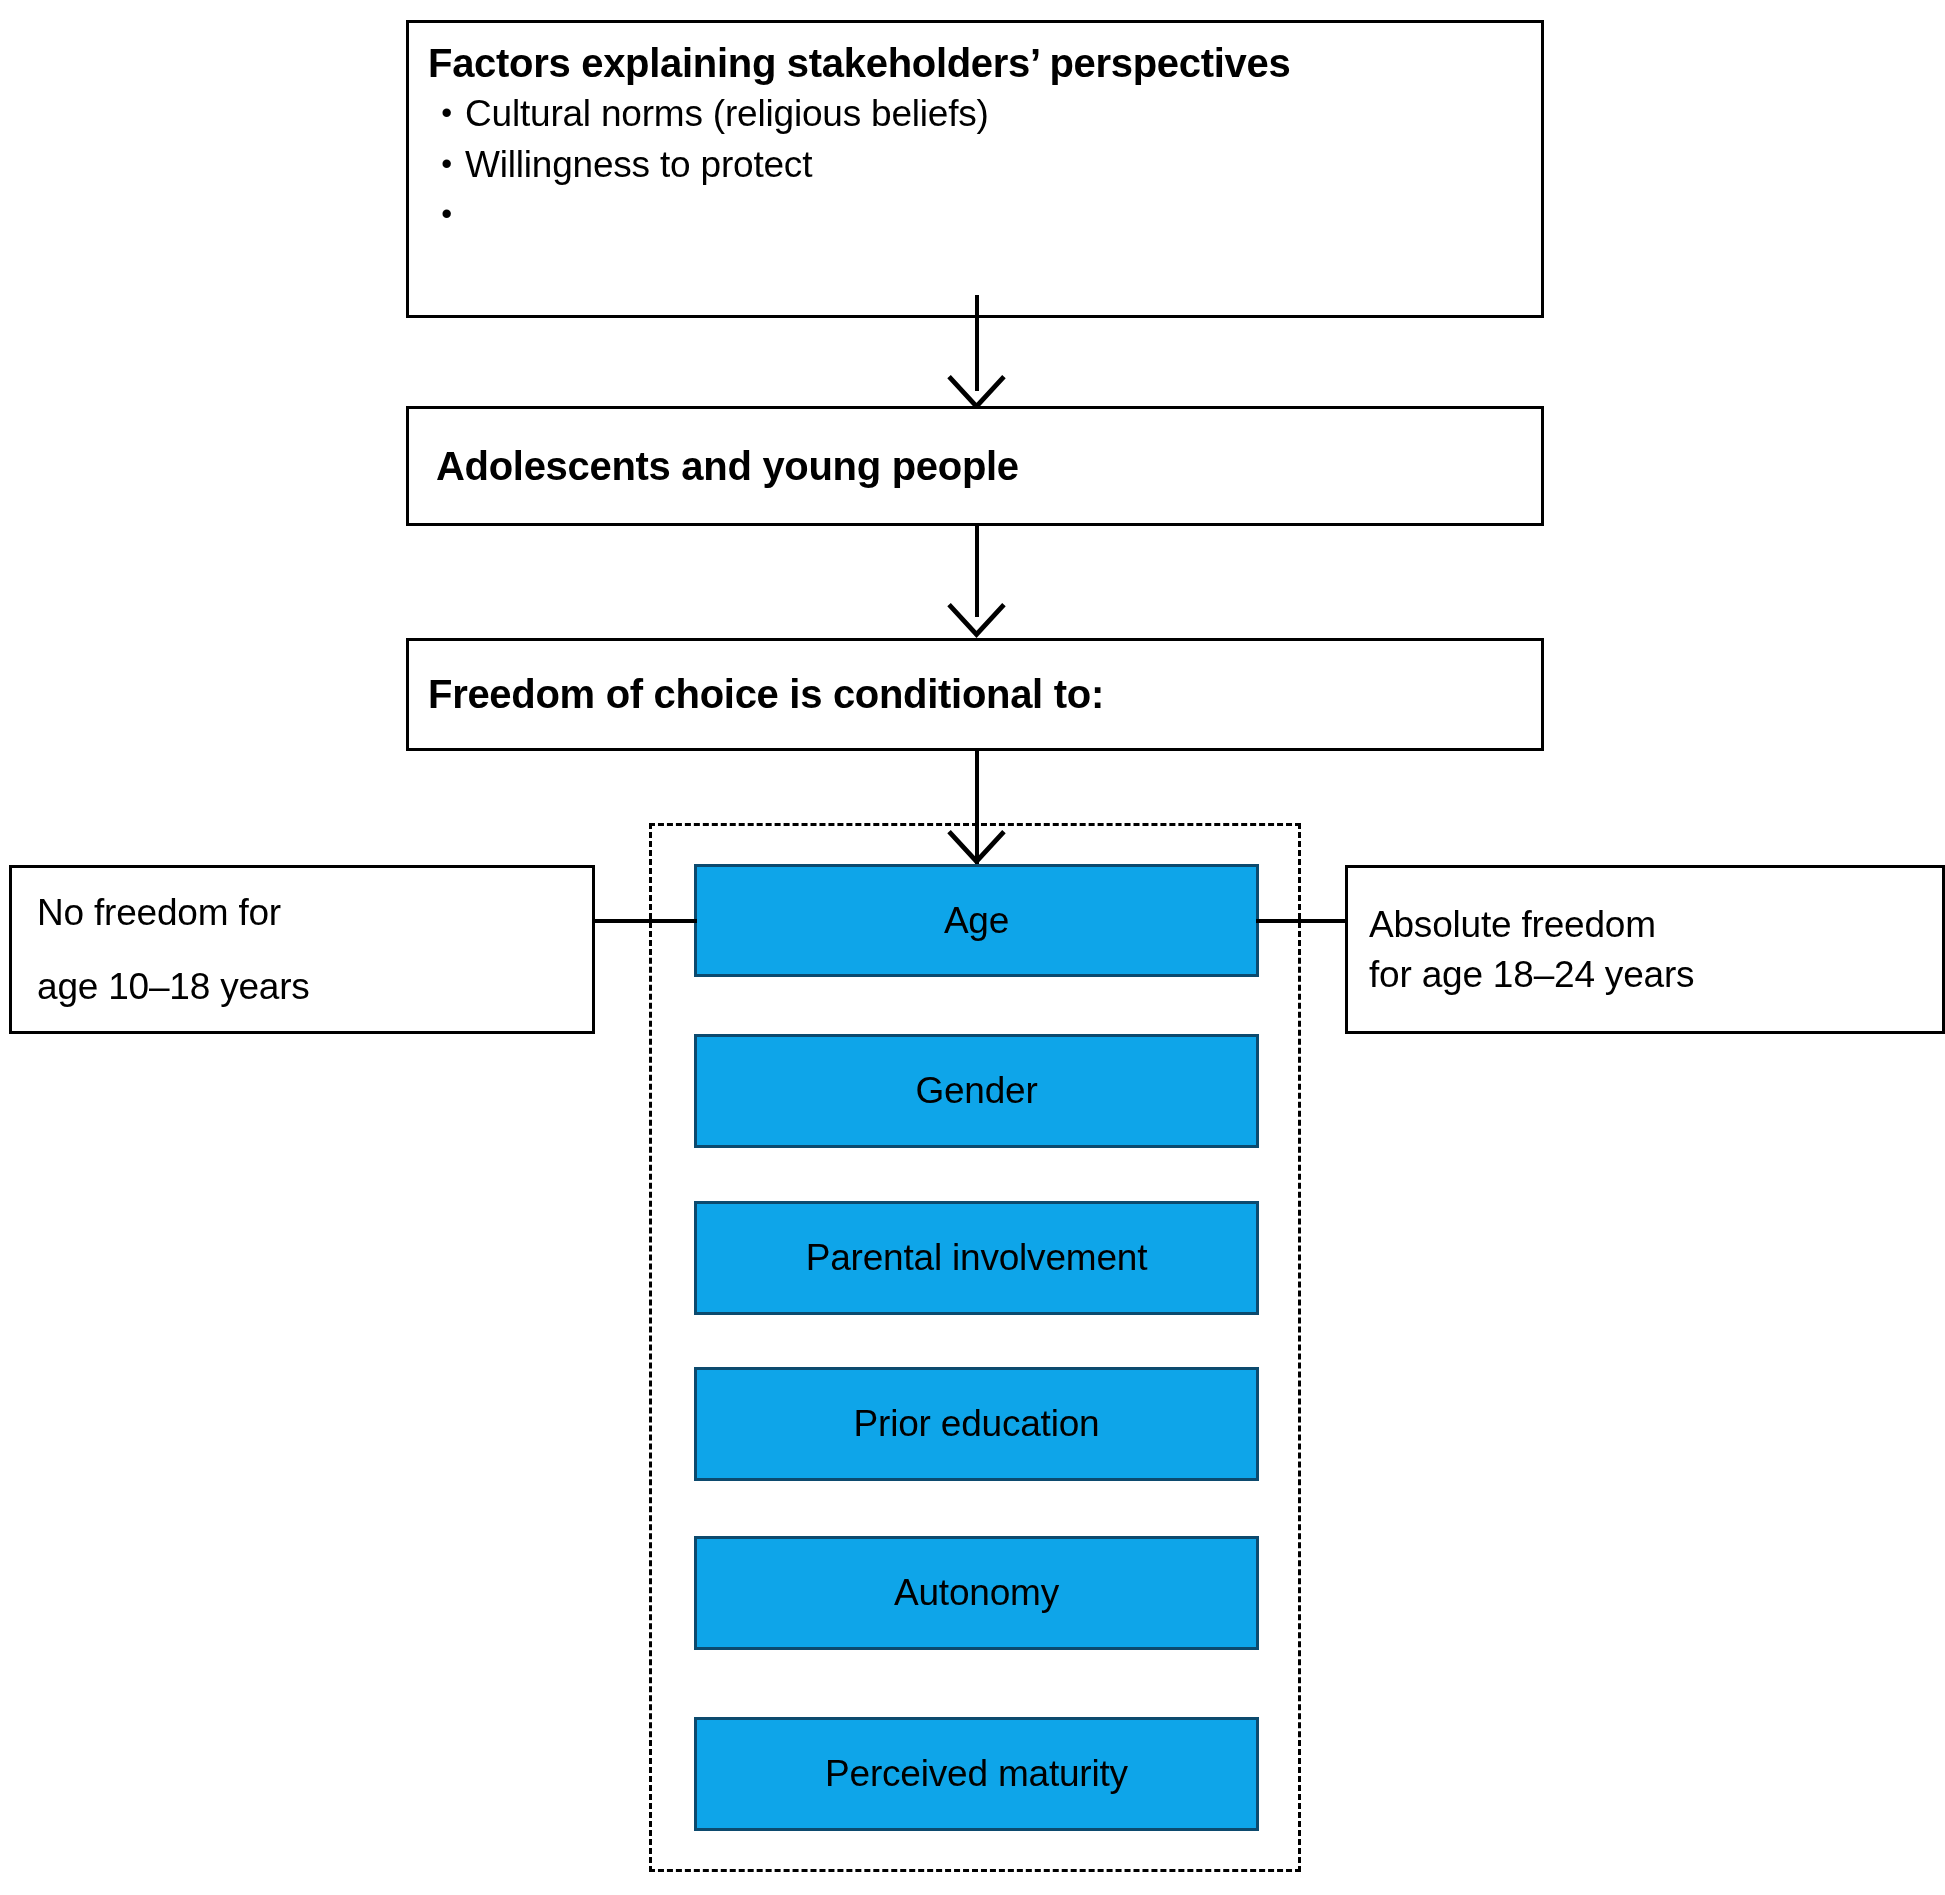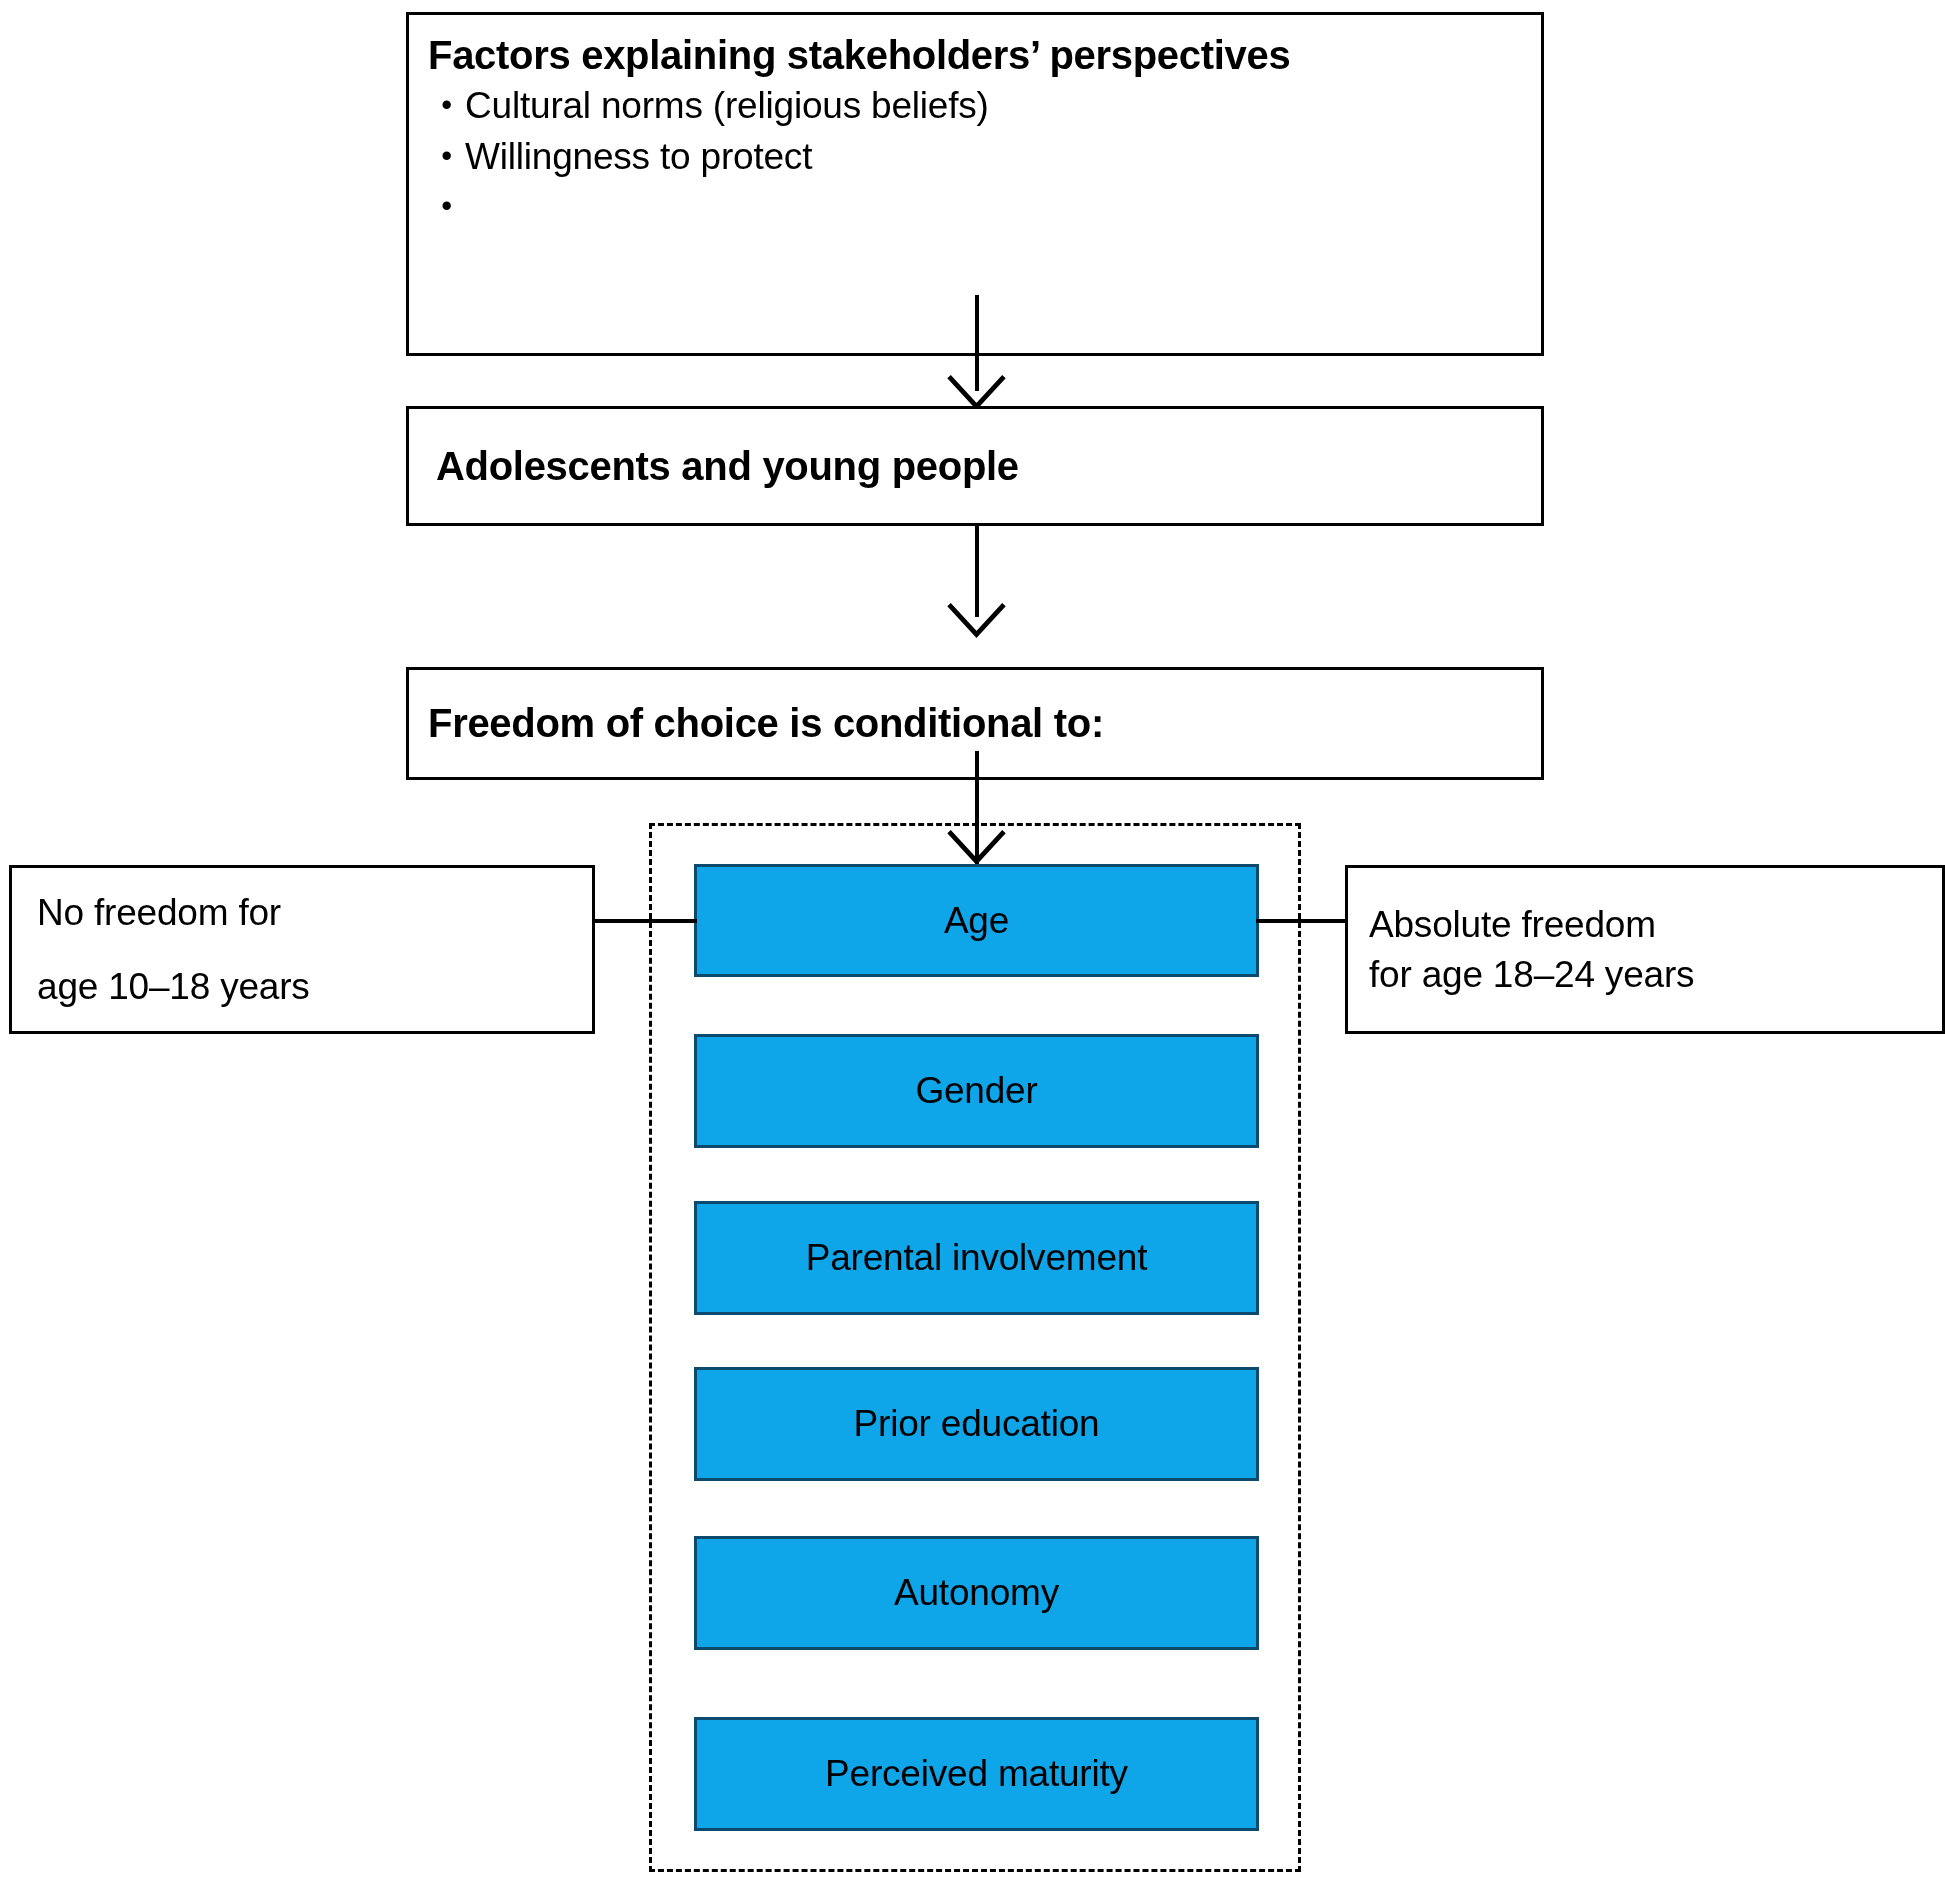--- a/index.html
+++ b/index.html
@@ -27,23 +27,23 @@
   .box-title {
     font-weight: bold;
     font-size: 40px;
     line-height: 1.12;
     letter-spacing: -0.3px;
     white-space: nowrap;
   }
   
   #factors-box {
     left: 406px;
-    top: 12px;
+    top: 20px;
     width: 1138px;
-    height: 344px;
+    height: 298px;
     padding: 18px 8px 0 19px;
   }
   #factors-box .box-title {
     display: block;
     margin: 0 0 3.6px 0;
   }
   .bullet-list {
     list-style: none;
     margin: 0;
     padding: 0;
@@ -76,21 +76,20 @@
   }
   #freedom-box {
     left: 406px;
     top: 638px;
     width: 1138px;
     height: 113px;
     display: flex;
     align-items: center;
     padding-left: 19px;
     box-sizing: border-box;
-    margin-top: 29px;
   }
   
   #conditions-group {
     position: absolute;
     left: 649px;
     top: 823px;
     width: 652px;
     height: 1049px;
     box-sizing: border-box;
     border: 3px dashed #000000;

